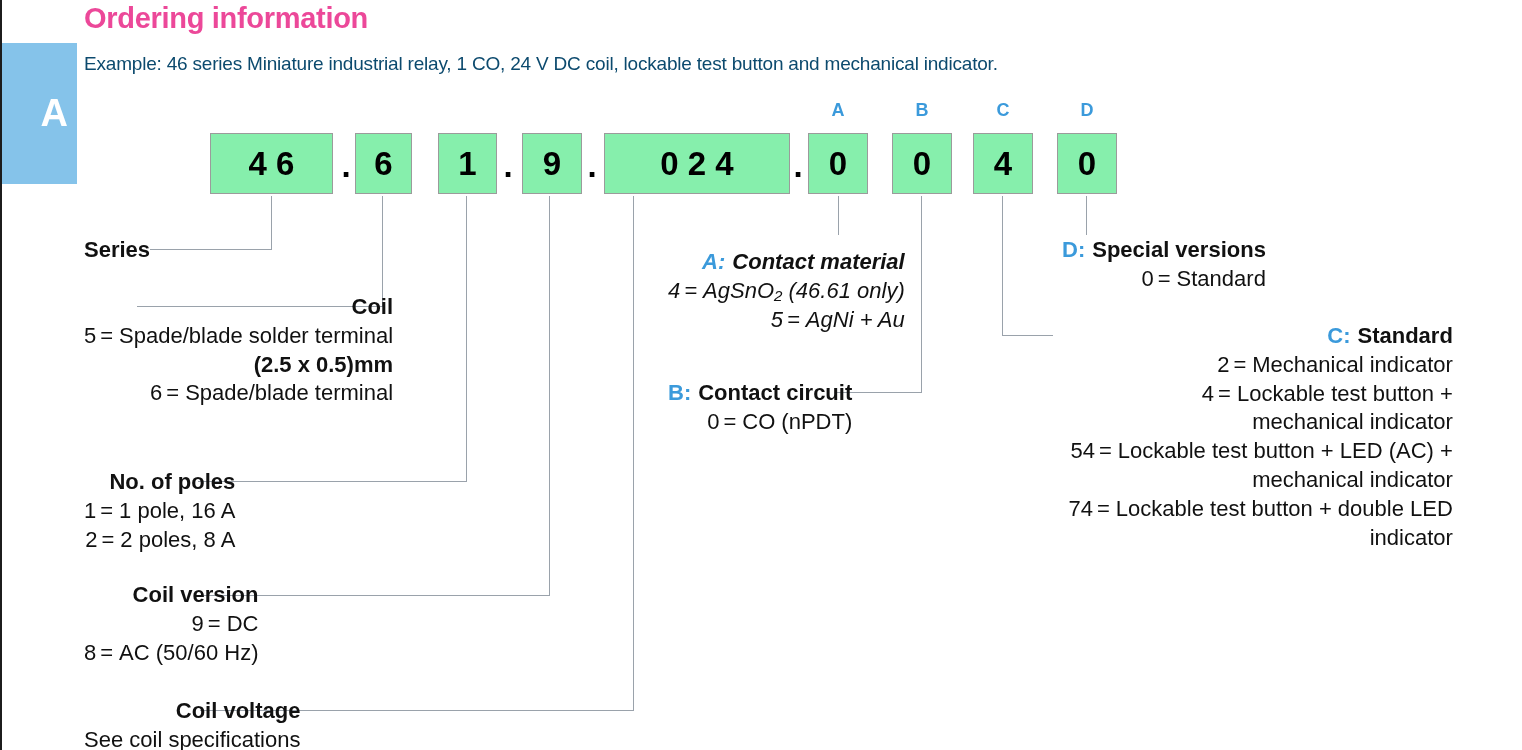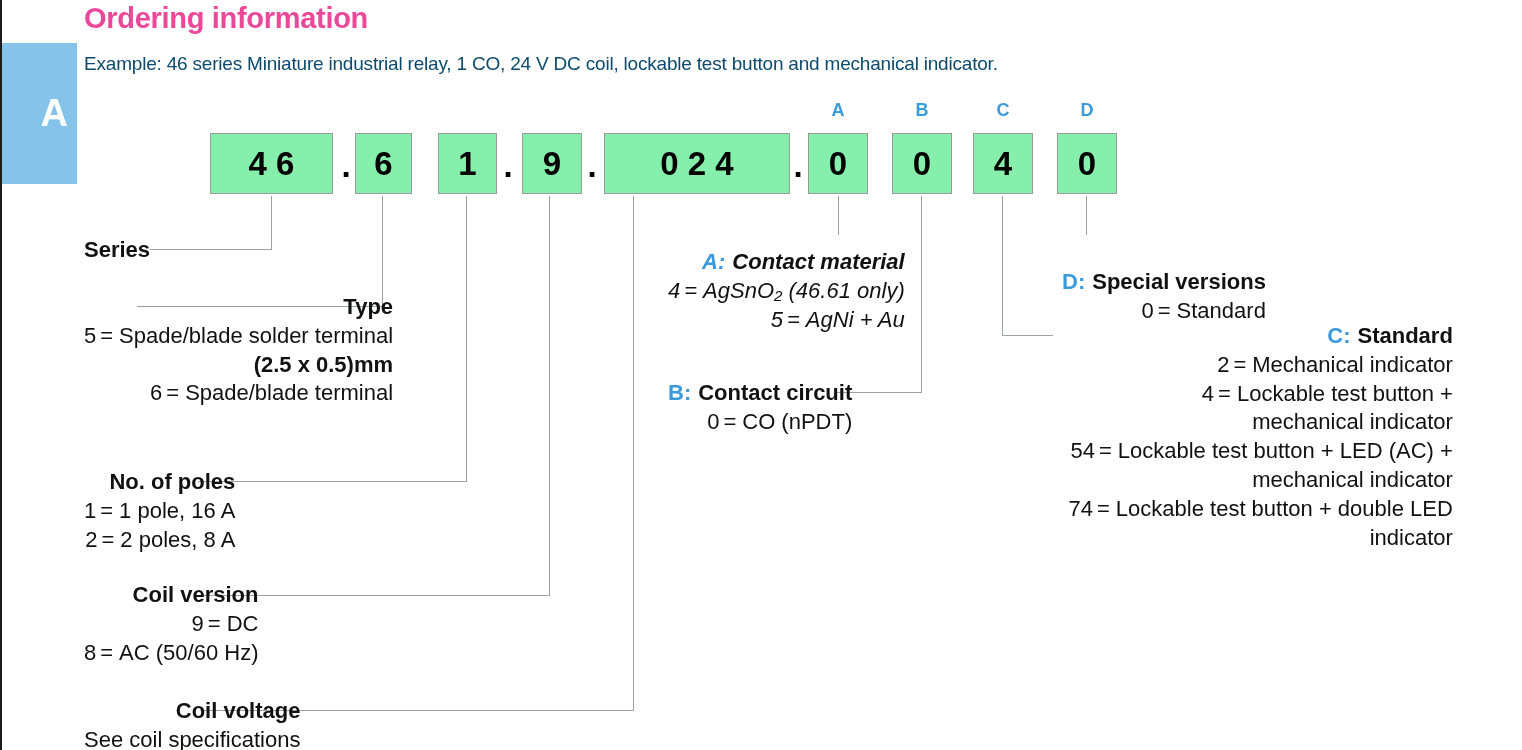--- a/index.html
+++ b/index.html
@@ -88,21 +88,21 @@
     <polyline points="1002.5,196 1002.5,335.5 1053,335.5"></polyline>
     <line x1="1086.5" y1="196" x2="1086.5" y2="235"></line>
   </g>
 </svg>
 
 <div class="block" style="left:84px;top:236px;">
   <div class="h">Series</div>
 </div>
 
 <div class="block" style="left:84px;top:293px;">
-  <div class="h">Type</div>
+  <div class="h">Coil</div>
   <div class="item"><span class="code">5</span><span class="eq">=</span><span>Spade/blade solder terminal</span></div>
   <div class="cont">(2.5 x 0.5)mm</div>
   <div class="item"><span class="code">6</span><span class="eq">=</span><span>Spade/blade terminal</span></div>
 </div>
 
 <div class="block" style="left:84px;top:468px;">
   <div class="h">No. of poles</div>
   <div class="item"><span class="code">1</span><span class="eq">=</span><span>1 pole, 16 A</span></div>
   <div class="item"><span class="code">2</span><span class="eq">=</span><span>2 poles, 8 A</span></div>
 </div>
@@ -122,21 +122,21 @@
   <div class="h"><span class="pfx">A:</span><span>Contact material</span></div>
   <div class="item"><span class="code">4</span><span class="eq">=</span><span>AgSnO₂ (46.61 only)</span></div>
   <div class="item"><span class="code">5</span><span class="eq">=</span><span>AgNi + Au</span></div>
 </div>
 
 <div class="block" style="left:668px;top:379px;">
   <div class="h"><span class="pfx">B:</span><span>Contact circuit</span></div>
   <div class="item"><span class="code">0</span><span class="eq">=</span><span>CO (nPDT)</span></div>
 </div>
 
-<div class="block" style="left:1062px;top:236px;margin-top:32px;">
+<div class="block" style="left:1062px;top:236px;">
   <div class="h"><span class="pfx">D:</span><span>Special versions</span></div>
   <div class="item"><span class="code">0</span><span class="eq">=</span><span>Standard</span></div>
 </div>
 
 <div class="block" style="left:1062px;top:322px;">
   <div class="h"><span class="pfx">C:</span><span>Standard</span></div>
   <div class="item opt"><span class="code">2</span><span class="eq">=</span><span>Mechanical indicator</span></div>
   <div class="item opt"><span class="code">4</span><span class="eq">=</span><span>Lockable test button +</span></div>
   <div class="opt-cont">mechanical indicator</div>
   <div class="item opt"><span class="code">54</span><span class="eq">=</span><span>Lockable test button + LED (AC) +</span></div>

